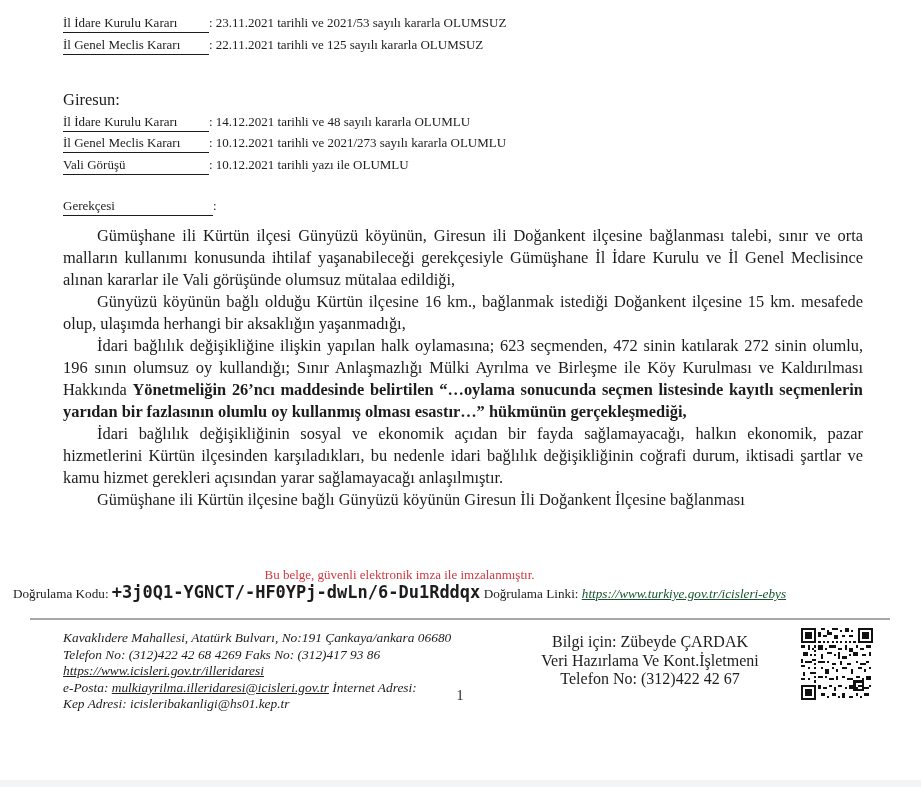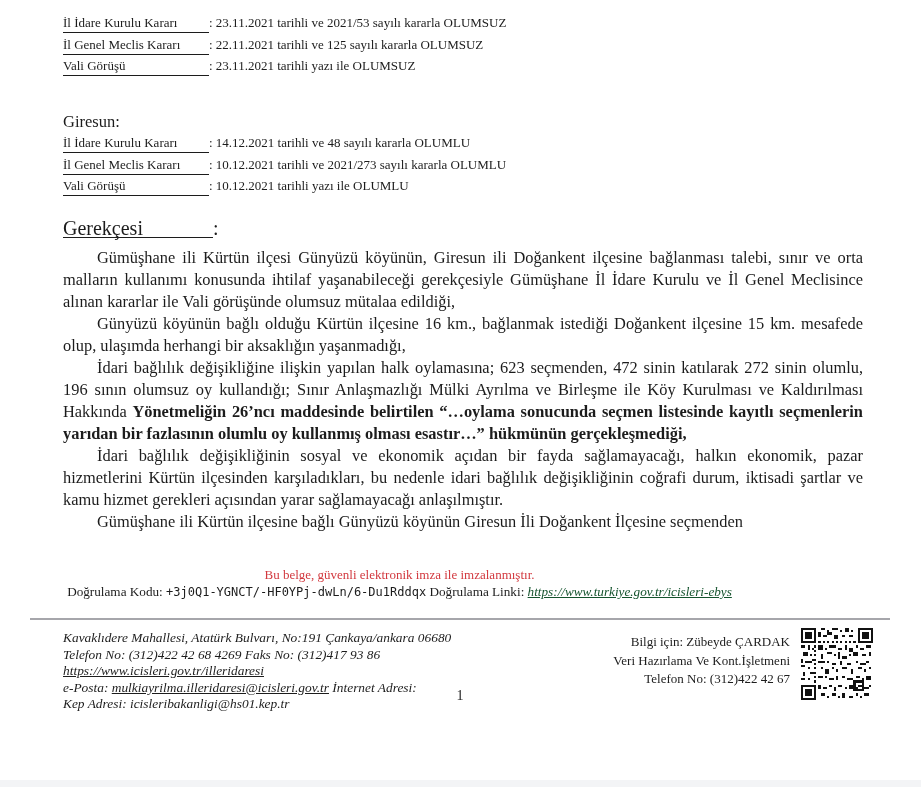--- a/index.html
+++ b/index.html
@@ -10,77 +10,76 @@
   }
   .main{position:absolute;left:63px;top:12px;width:800px;}
   .province{font-size:16.5px;line-height:21.5px;}
   .drow{font-size:13px;line-height:21.5px;white-space:nowrap;}
   .dlabel{
     display:inline-block;width:146px;line-height:18px;
     border-bottom:1.2px solid #1c1c1c;vertical-align:baseline;
   }
   .dval{}
   .block2{margin-top:34px;}
-  .rationale-heading{margin-top:20px;font-size:20px;line-height:22px;}
+  .rationale-heading{margin-top:20px;font-size:13px;line-height:22px;}
   .heading-label{
     display:inline-block;width:150px;line-height:18px;
     border-bottom:1.2px solid #1c1c1c;
   }
   .body-text{margin-top:8px;}
   .body-p{
     margin:0;font-size:16.4px;line-height:22px;
     text-align:justify;text-indent:34px;
   }
   .body-p b{font-weight:bold;}
   .esign{position:absolute;left:0;top:566px;width:799px;text-align:center;}
   .esign-red{color:#d2383e;font-size:13px;line-height:17px;}
   .esign-line{font-size:13.2px;line-height:18px;color:#1c1c1c;}
   .esign-code{
     font-family:"DejaVu Sans Mono","Liberation Mono",monospace;
-    font-size:12px;letter-spacing:0;
+    font-size:17px;letter-spacing:0;font-weight:bold;
   }
   .esign-link{font-style:italic;text-decoration:underline;color:#14532d;cursor:pointer;}
   .separator{position:absolute;left:30px;top:618px;width:860px;height:2px;background:#a6a6ab;}
   .footer-left{position:absolute;left:63px;top:630px;width:450px;font-size:13.4px;line-height:16.6px;}
   .fline{white-space:nowrap;font-style:italic;}
   .u{text-decoration:underline;cursor:pointer;}
   .page-num{position:absolute;left:440px;top:688px;width:40px;text-align:center;font-size:14px;}
-  .contact{position:absolute;right:131px;top:633px;width:280px;text-align:right;font-size:13px;line-height:18.5px;}
+  .contact{position:absolute;right:131px;top:633px;width:280px;text-align:center;font-size:16px;line-height:18.5px;}
   .qr{position:absolute;left:801px;top:626px;width:72px;height:76px;}
   .qr svg{width:100%;height:100%;}
   .bottom-strip{position:absolute;left:0;bottom:0;width:921px;height:7px;background:#f3f4f6;}
 </style>
 </head>
 <body>
 
 <div class="main">
 
   <section>
     <div class="drow"><span class="dlabel">İl İdare Kurulu Kararı</span><span class="dval">: 23.11.2021 tarihli ve 2021/53 sayılı kararla OLUMSUZ</span></div>
     <div class="drow"><span class="dlabel">İl Genel Meclis Kararı</span><span class="dval">: 22.11.2021 tarihli ve 125 sayılı kararla OLUMSUZ</span></div>
-    <div class="drow"><span class="dlabel">Vali Görüşü</span><span class="dval">: 23.11.2021 tarihli  yazı ile OLUMSUZ</span></div>
   </section>
 
   <section class="block2">
     <div class="province">Giresun:</div>
     <div class="drow"><span class="dlabel">İl İdare Kurulu Kararı</span><span class="dval">: 14.12.2021 tarihli ve 48 sayılı kararla OLUMLU</span></div>
     <div class="drow"><span class="dlabel">İl Genel Meclis Kararı</span><span class="dval">: 10.12.2021 tarihli ve 2021/273 sayılı kararla OLUMLU</span></div>
     <div class="drow"><span class="dlabel">Vali Görüşü</span><span class="dval">: 10.12.2021 tarihli yazı ile OLUMLU</span></div>
   </section>
 
   <div class="rationale-heading">
     <span class="heading-label">Gerekçesi</span><span>:</span>
   </div>
 
   <div class="body-text">
     <p class="body-p">Gümüşhane ili Kürtün ilçesi Günyüzü köyünün, Giresun ili Doğankent ilçesine bağlanması talebi, sınır ve orta malların kullanımı konusunda ihtilaf yaşanabileceği gerekçesiyle Gümüşhane İl İdare Kurulu ve İl Genel Meclisince alınan kararlar ile Vali görüşünde olumsuz mütalaa edildiği,</p>
     <p class="body-p">Günyüzü köyünün bağlı olduğu Kürtün ilçesine 16 km., bağlanmak istediği Doğankent ilçesine 15 km. mesafede olup, ulaşımda herhangi bir aksaklığın yaşanmadığı,</p>
     <p class="body-p"><span>İdari bağlılık değişikliğine ilişkin yapılan halk oylamasına; 623 seçmenden, 472 sinin katılarak 272 sinin olumlu, 196 sının olumsuz oy kullandığı; Sınır Anlaşmazlığı Mülki Ayrılma ve Birleşme ile Köy Kurulması ve Kaldırılması Hakkında </span><b>Yönetmeliğin 26’ncı maddesinde belirtilen “…oylama sonucunda seçmen listesinde kayıtlı seçmenlerin yarıdan bir fazlasının olumlu oy kullanmış olması esastır…” hükmünün gerçekleşmediği,</b></p>
     <p class="body-p">İdari bağlılık değişikliğinin sosyal ve ekonomik açıdan bir fayda sağlamayacağı, halkın ekonomik, pazar hizmetlerini Kürtün ilçesinden karşıladıkları, bu nedenle idari bağlılık değişikliğinin coğrafi durum, iktisadi şartlar ve kamu hizmet gerekleri açısından yarar sağlamayacağı anlaşılmıştır.</p>
-    <p class="body-p">Gümüşhane ili Kürtün ilçesine bağlı Günyüzü köyünün Giresun İli Doğankent İlçesine seçmenden</p>
+    <p class="body-p">Gümüşhane ili Kürtün ilçesine bağlı Günyüzü köyünün Giresun İli Doğankent İlçesine bağlanması</p>
   </div>
 
 </div>
 
 <div class="esign">
   <div class="esign-red">Bu belge, güvenli elektronik imza ile imzalanmıştır.</div>
   <div class="esign-line">
     <span>Doğrulama Kodu:</span>
     <span class="esign-code">+3j0Q1-YGNCT/-HF0YPj-dwLn/6-Du1Rddqx</span>
     <span>Doğrulama Linki:</span>

